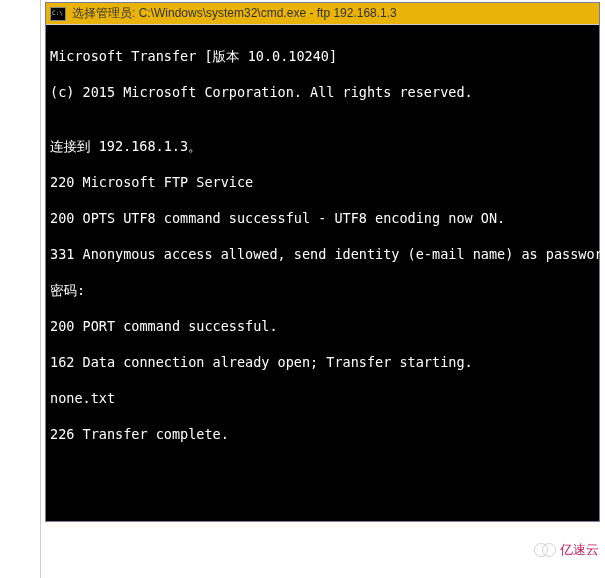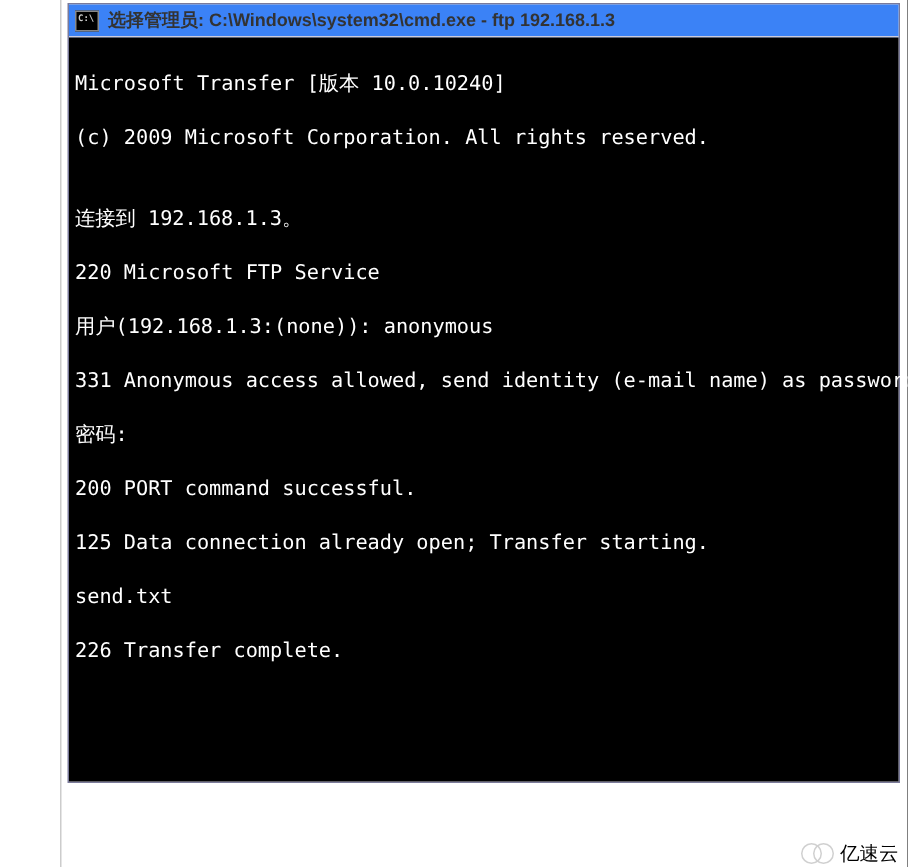--- a/index.html
+++ b/index.html
@@ -26,24 +26,23 @@
     .cmd-window {
       border: 1px solid #7a7a9a;
       width: 555px;
       background: #ffffff;
       margin-bottom: 6px;
     }
     .cmd-titlebar {
       display: flex;
       align-items: center;
       height: 22px;
-      background: #3b82f6;
+      background: #eab308;
       border-bottom: 1px solid #ccccdd;
       padding-left: 4px;
-      font-weight: bold;
     }
     .cmd-icon {
       width: 16px;
       height: 14px;
       background: #000000;
       position: relative;
       margin-right: 6px;
       border: 1px solid #888;
     }
     .cmd-icon::after {
@@ -66,23 +65,23 @@
       font-size: 13.5px;
       line-height: 18px;
       padding: 4px 4px 6px 4px;
       white-space: pre;
       min-height: 340px;
     }
     .cmd-line { display: block; }
     .watermark {
       position: absolute;
       right: 6px;
-      bottom: 0;
+      bottom: 19px;
       font-size: 13px;
-      color: #000000;
+      color: #be185d;
       display: flex;
       align-items: center;
       gap: 4px;
       font-family: Liberation Sans, sans-serif;
     }
     .wm-logo {
       width: 22px;
       height: 14px;
       position: relative;
     }
@@ -105,30 +104,30 @@
 
 <div class="content-area">
 
   <div class="cmd-window">
     <div class="cmd-titlebar">
       <span class="cmd-icon"></span>
       <span class="cmd-title">选择管理员: C:\Windows\system32\cmd.exe - ftp  192.168.1.3</span>
     </div>
     <div class="cmd-body">
 <span class="cmd-line">Microsoft Transfer [版本 10.0.10240]</span>
-<span class="cmd-line">(c) 2009 Microsoft Corporation. All rights reserved.</span>
+<span class="cmd-line">(c) 2015 Microsoft Corporation. All rights reserved.</span>
 <span class="cmd-line"></span>
 <span class="cmd-line">连接到 192.168.1.3。</span>
 <span class="cmd-line">220 Microsoft FTP Service</span>
-<span class="cmd-line">用户(192.168.1.3:(none)): anonymous</span>
+<span class="cmd-line">200 OPTS UTF8 command successful - UTF8 encoding now ON.</span>
 <span class="cmd-line"><span>331 Anonymous access allowed, send identity (e-mail name) as password.</span></span>
 <span class="cmd-line">密码:</span>
 <span class="cmd-line">200 PORT command successful.</span>
-<span class="cmd-line">125 Data connection already open; Transfer starting.</span>
-<span class="cmd-line">send.txt</span>
+<span class="cmd-line">162 Data connection already open; Transfer starting.</span>
+<span class="cmd-line">none.txt</span>
 <span class="cmd-line">226 Transfer complete.</span>
 
 
     </div>
   </div>
 
 </div>
 
 <div class="watermark">
   <span class="wm-logo"></span>

